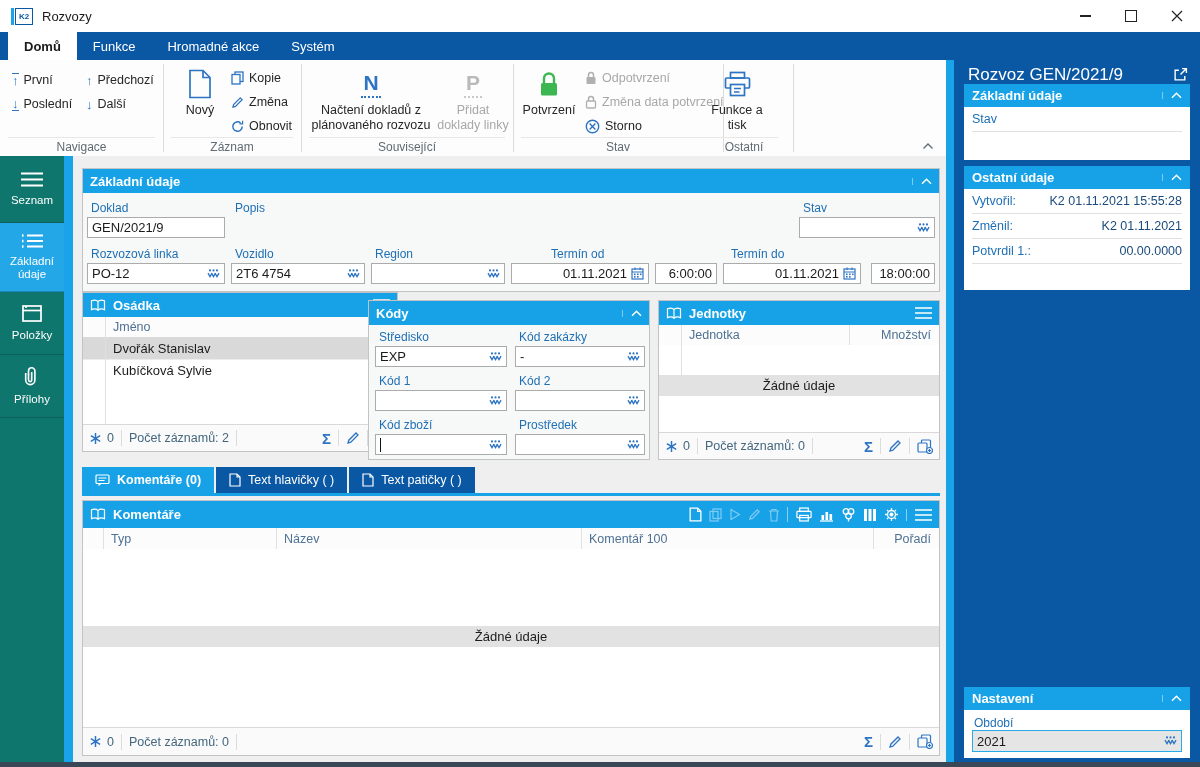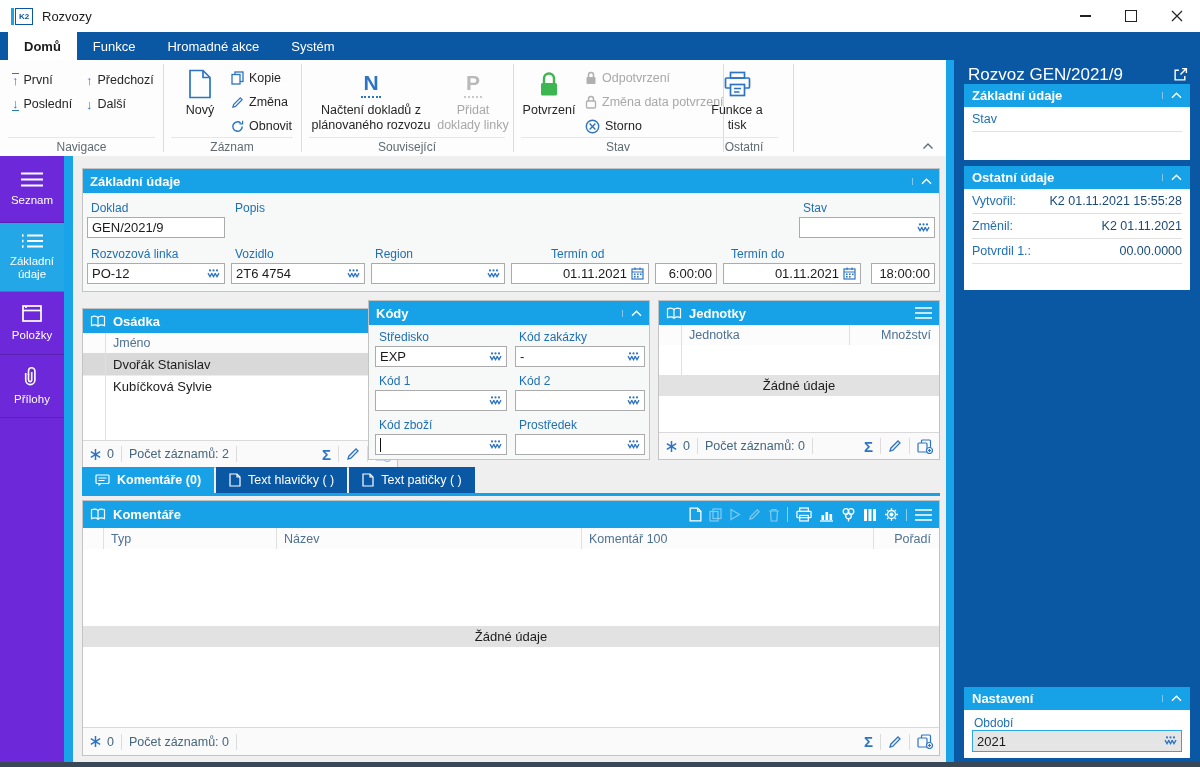--- a/index.html
+++ b/index.html
@@ -35,21 +35,21 @@
   .rbig{position:absolute;top:5px;display:flex;flex-direction:column;align-items:center;text-align:center;
         font-size:12.5px;color:#262626;line-height:15px;}
   .rbig .ic{height:38px;display:flex;align-items:center;justify-content:center;}
   .rbig.off{color:#a8a8a8;}
   .bigletter{font-size:21px;font-weight:bold;color:#2d74c4;border-bottom:2px dotted #2d74c4;padding:0 2px 1px 2px;line-height:24px;}
   .bigletter.gray{color:#b9b9b9;border-color:#c9c9c9;}
   .blue{color:#2d74c4;}
   .grayic{color:#b0b0b0;}
   .collapse-ribbon{position:absolute;right:16px;bottom:6px;color:#5f6a72;}
   
-  .rail{position:absolute;left:0;top:156px;width:64px;height:611px;background:#6d28d9;}
+  .rail{position:absolute;left:0;top:156px;width:64px;height:611px;background:#0f766e;}
   .railitem{width:64px;display:flex;flex-direction:column;align-items:center;justify-content:center;gap:7px;
             color:#fff;font-size:11.5px;text-align:center;line-height:13px;border-bottom:1px solid rgba(0,0,0,.18);padding:9px 0;}
   .railitem.active{background:#24a7e6;}
   .cyanstrip{position:absolute;left:64px;top:156px;width:9px;height:611px;background:#19a3e8;}
   
   .main{position:absolute;left:73px;top:156px;width:873px;height:611px;background:#efefef;}
   .panel{position:absolute;background:#f7f8f8;border:1px solid #c3c3c3;box-sizing:border-box;}
   .phead{height:24px;background:#17a2e7;display:flex;align-items:center;padding:0 7px;gap:7px;color:#fff;}
   .phead .ttl{font-weight:bold;font-size:13px;}
   .phead .right{margin-left:auto;display:flex;align-items:center;gap:7px;}
@@ -420,21 +420,21 @@
               <rect x="3" y="9" width="1.6" height="1.6"></rect>
               <rect x="6" y="9" width="1.6" height="1.6"></rect>
             </g>
           </svg>
       </div>
       <div class="field" style="left:788px;top:94px;width:64px;">
           <span class="val r">18:00:00</span>
         </div>
     </div>
 
-    <div class="panel" style="left:9px;top:152px;width:316px;height:160px;background:#22c55e;">
+    <div class="panel" style="left:9px;top:136px;width:316px;height:160px;background:#22c55e;">
       <div class="phead">
         <svg width="16" height="13" viewBox="0 0 16 13" fill="none" stroke="#fff" stroke-width="1.2">
             <path d="M8 2.5 C6.5 1 3.5 1 1.5 1.8 V10.6 C3.5 9.8 6.5 9.8 8 11.2 C9.5 9.8 12.5 9.8 14.5 10.6 V1.8 C12.5 1 9.5 1 8 2.5 Z"></path>
             <path d="M8 2.5 V11.2"></path>
           </svg>
         <span class="ttl">Osádka</span>
         <span class="right">
             <svg width="17" height="12" viewBox="0 0 17 12" stroke="#fff" stroke-width="1.7">
               <path d="M0 1 H17 M0 6 H17 M0 11 H17"></path>
             </svg>

